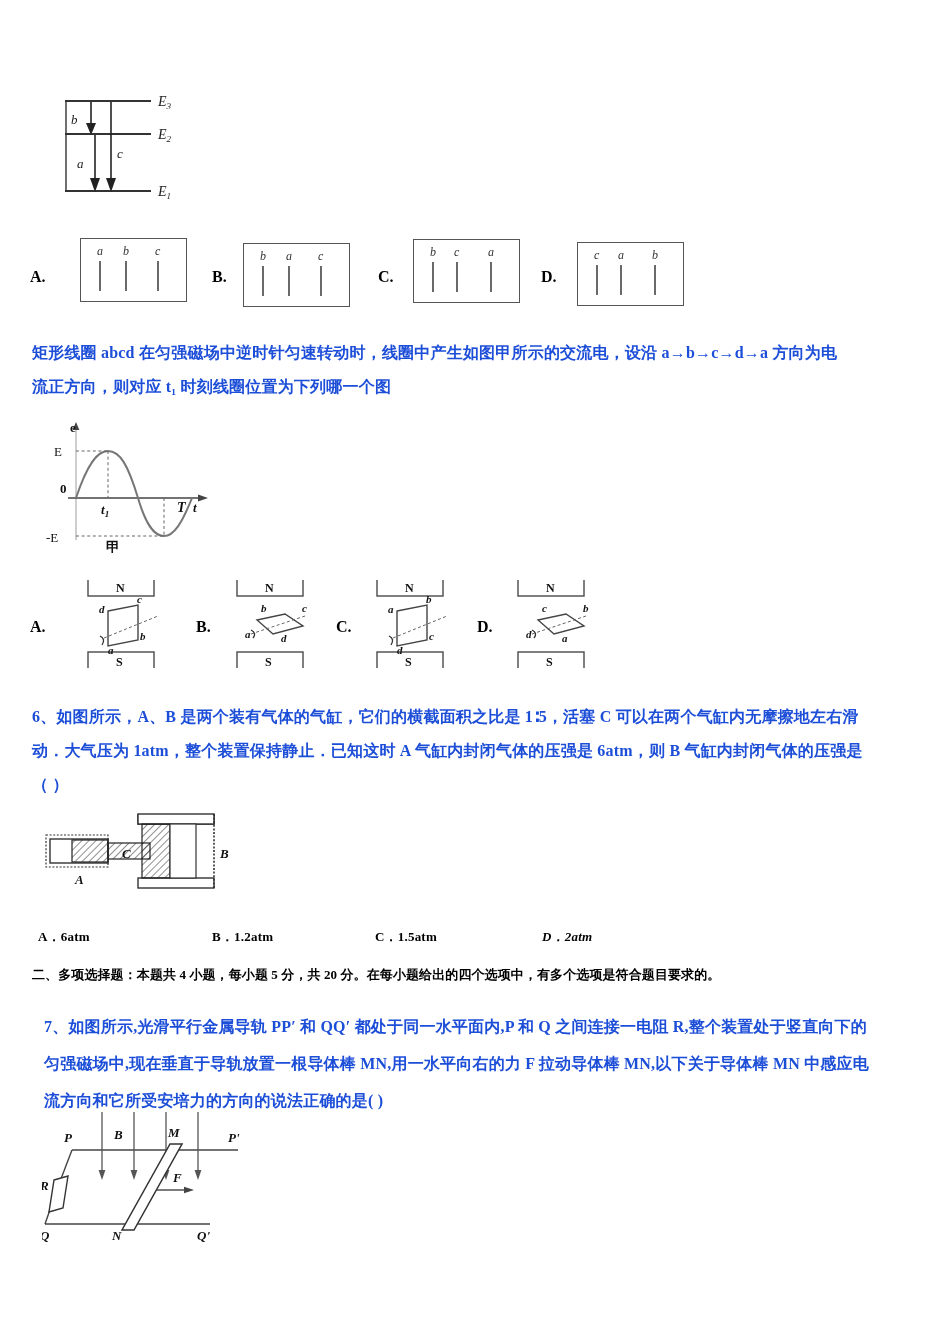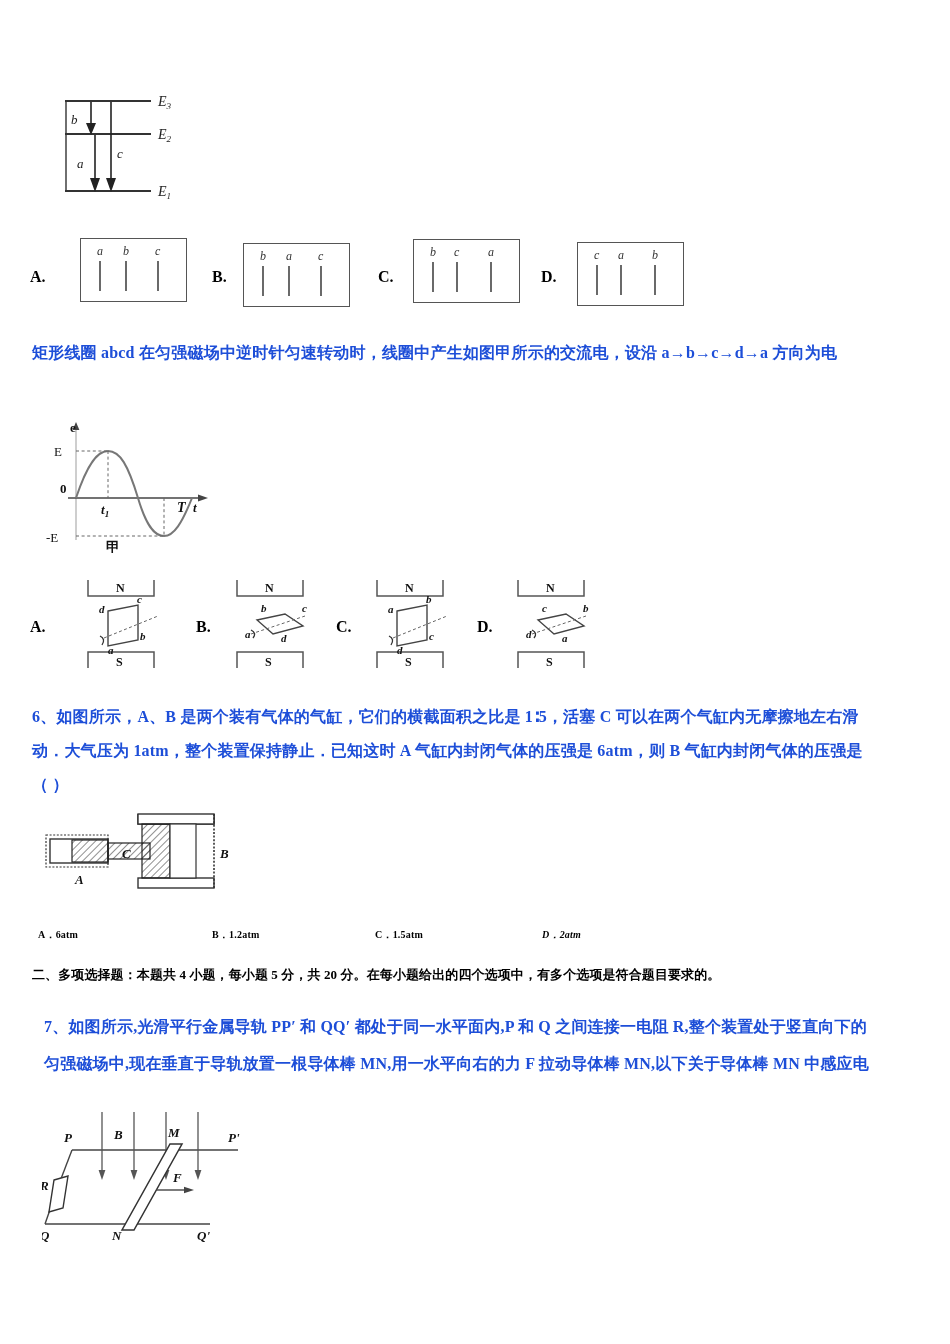--- a/index.html
+++ b/index.html
@@ -35,21 +35,21 @@
   }
   .sec-head {
     position: absolute;
     font-size: 13px;
     line-height: 26px;
     font-weight: 600;
     letter-spacing: 0.1px;
   }
   .opt-row {
     position: absolute;
-    font-size: 10px;
+    font-size: 13px;
     font-weight: 700;
     letter-spacing: 0.2px;
   }
   .opt-row span.opt {
     display: inline-block;
   }
   .choice-label {
     position: absolute;
     font-size: 16px;
     font-weight: 700;
@@ -160,20 +160,21 @@
       <text x="40" y="16" font-family="Liberation Serif, serif" font-style="italic" font-size="12" fill="#333">a</text>
       <text x="74" y="16" font-family="Liberation Serif, serif" font-style="italic" font-size="12" fill="#333">b</text>
       <line x1="19" y1="22" x2="19" y2="52" stroke="#444" stroke-width="1.6"></line>
       <line x1="43" y1="22" x2="43" y2="52" stroke="#444" stroke-width="1.6"></line>
       <line x1="77" y1="22" x2="77" y2="52" stroke="#444" stroke-width="1.6"></line>
     </svg>
   </div>
 
   <div class="qtext" style="left:32px; top:336px; width:886px;">
     <span>矩形线圈 abcd 在匀强磁场中逆时针匀速转动时，线圈中产生如图甲所示的交流电，设沿 a→b→c→d→a 方向为电</span><br>
+    <span>流正方向，则对应 t₁ 时刻线圈位置为下列哪一个图</span>
   </div>
 
   <div id="fig-sine">
     <svg width="220" height="135" class="spec-svg">
 
       <line x1="30" y1="8" x2="30" y2="122" stroke="#b9b9b9" stroke-width="1.4"></line>
       <line x1="22" y1="80" x2="152" y2="80" stroke="#444" stroke-width="1.6"></line>
       <polygon points="152,76.5 162,80 152,83.5" fill="#444"></polygon>
       <polygon points="26.6,12 30,4 33.4,12" fill="#444"></polygon>
 
@@ -315,20 +316,21 @@
     <span class="opt">D．</span><span class="opt">2atm</span>
   </div>
 
   <div class="sec-head" style="left:32px; top:962px; width:888px;">
     <span>二、多项选择题：本题共 4 小题，每小题 5 分，共 20 分。在每小题给出的四个选项中，有多个选项是符合题目要求的。</span><br>
   </div>
 
   <div class="qtext" style="left:44px; top:1008px; width:888px; line-height:37px;">
     <span>7、</span><span>如图所示,光滑平行金属导轨 PP′ 和 QQ′ 都处于同一水平面内,P 和 Q 之间连接一电阻 R,整个装置处于竖直向下的</span><br>
     <span>匀强磁场中,现在垂直于导轨放置一根导体棒 MN,用一水平向右的力 F 拉动导体棒 MN,以下关于导体棒 MN 中感应电</span><br>
+    <span>流方向和它所受安培力的方向的说法正确的是(    )</span>
   </div>
 
   <div id="fig-rails">
     <svg width="230" height="140" class="spec-svg">
 
       <line x1="30" y1="38" x2="196" y2="38" stroke="#444" stroke-width="1.5"></line>
 
       <line x1="3" y1="112" x2="168" y2="112" stroke="#444" stroke-width="1.5"></line>
 
       <line x1="30" y1="38" x2="17" y2="72" stroke="#444" stroke-width="1.4"></line>

